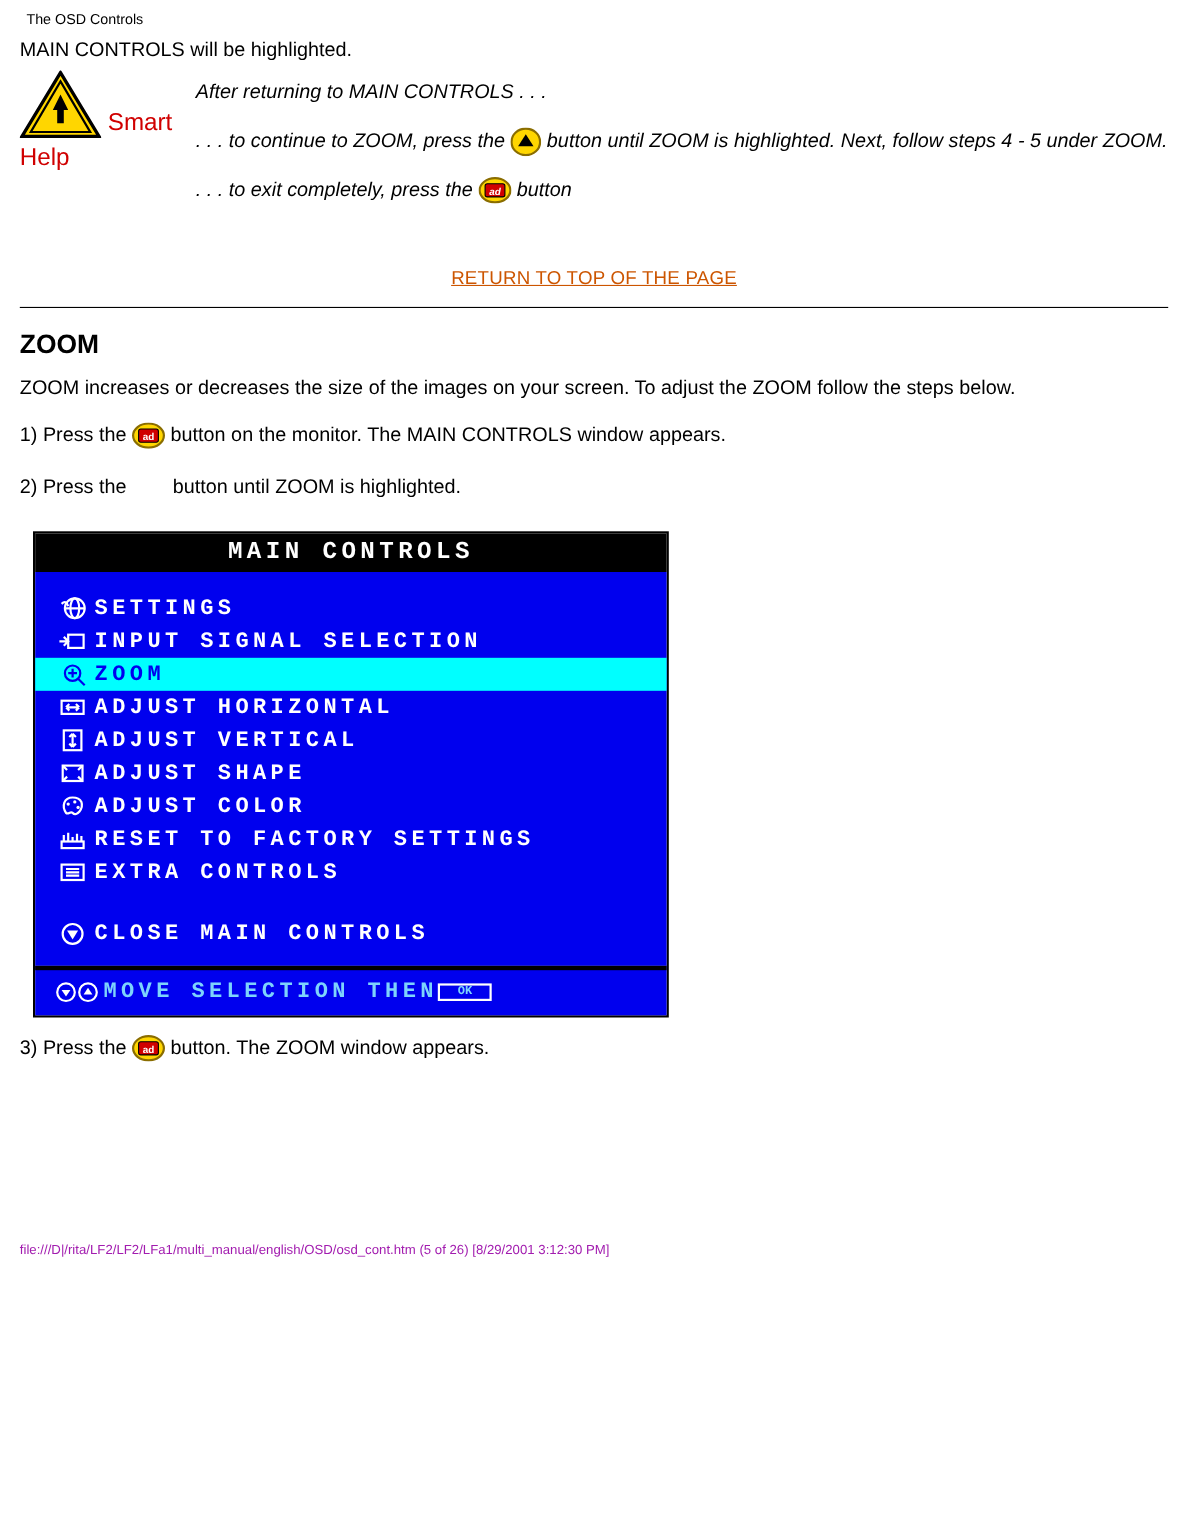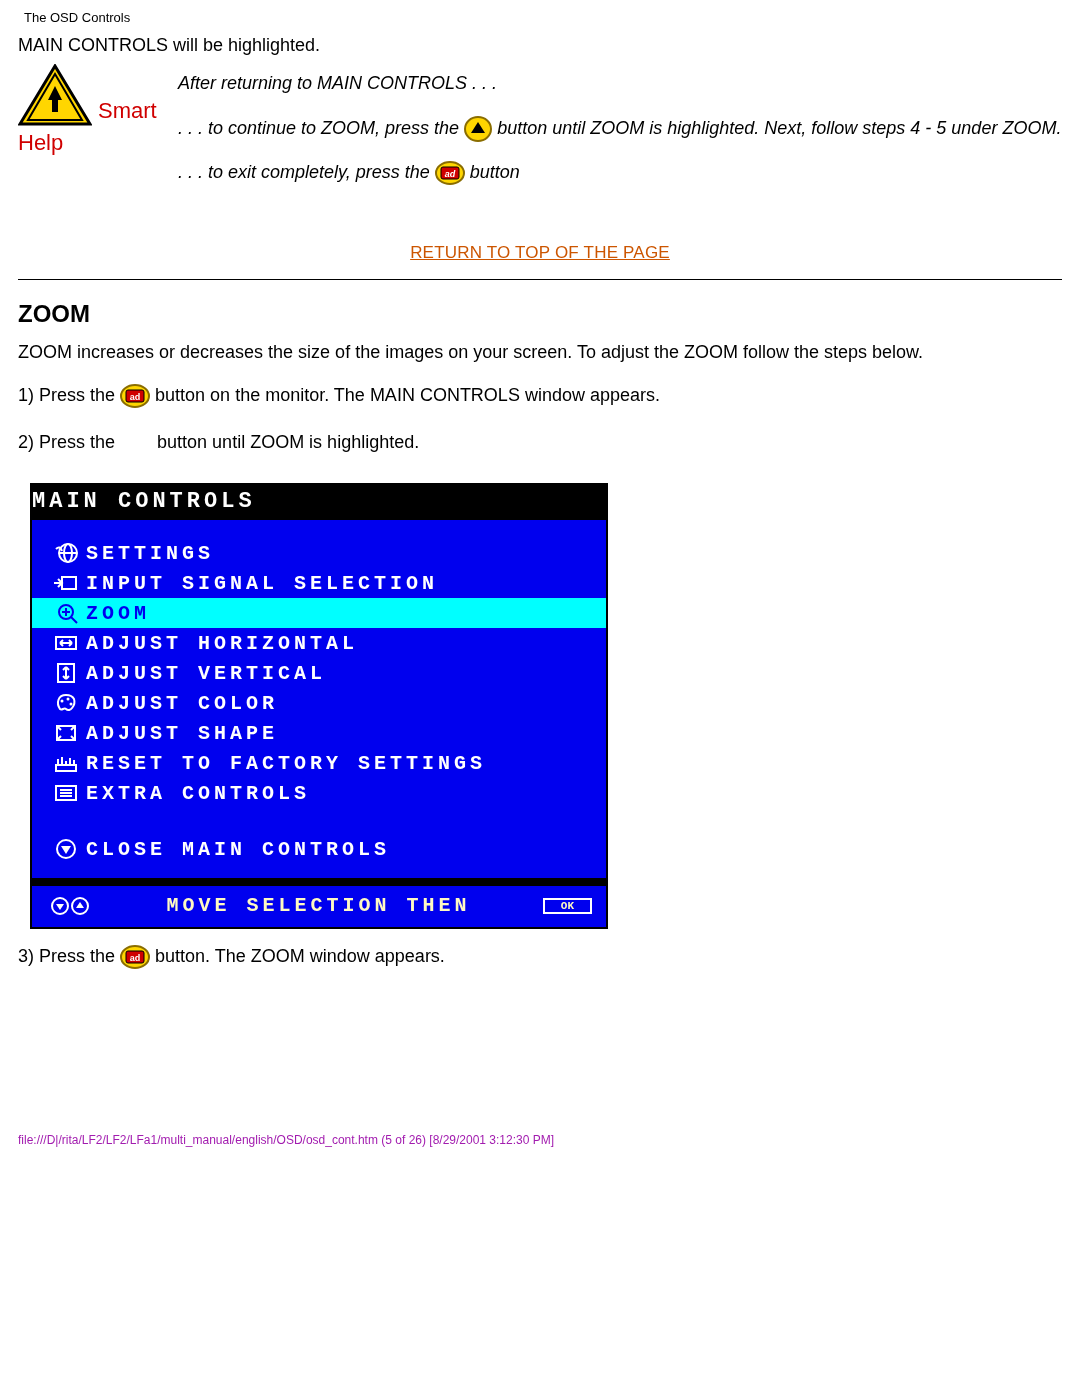--- a/index.html
+++ b/index.html
@@ -96,21 +96,21 @@
   .osd {
     width: 574px;
     margin: 10px 0 16px 12px;
     border: 2px solid #000;
     font-family: "Courier New", monospace;
     font-weight: bold;
   }
   .osd-title {
     background: #000;
     color: #fff;
-    text-align: left;
+    text-align: center;
     letter-spacing: 4px;
     font-size: 22px;
     padding: 4px 0 6px 0;
   }
   .osd-body {
     background: #0000ee;
     color: #fff;
     padding: 18px 0 14px 0;
   }
   .osd-row {
@@ -131,28 +131,27 @@
     align-items: center;
     justify-content: center;
     color: #fff;
   }
   .osd-row.selected .osd-icon { color: #0000ee; }
   .osd-close-row {
     margin-top: 26px;
   }
   .osd-footer {
     background: #0000ee;
-    color: #fef9c3;
-    border-top: 8px solid #000000;
+    color: #7dd3fc;
+    border-top: 4px solid #000000;
     padding: 8px 14px 10px 14px;
     display: flex;
     align-items: center;
     letter-spacing: 4px;
     font-size: 20px;
-    justify-content: space-between;
   }
   .osd-footer .osd-icon {
     width: 48px;
     flex: 0 0 48px;
   }
   .ok-box {
     display:inline-block;
     border:2px solid #fff;
     font-size:11px;
     letter-spacing:0;
@@ -297,36 +296,36 @@
             <svg width="28" height="24" viewBox="0 0 28 24">
               <rect x="6" y="3" width="16" height="18" stroke="#fff" fill="none" stroke-width="2"></rect>
               <path d="M14 6 L14 18 M14 6 L11 9 M14 6 L17 9 M14 18 L11 15 M14 18 L17 15" stroke="#fff" fill="none" stroke-width="2"></path>
             </svg>
           </span>
           <span>ADJUST VERTICAL</span>
         </div>
         <div class="osd-row">
           <span class="osd-icon">
             <svg width="28" height="24" viewBox="0 0 28 24">
+              <rect x="5" y="5" width="18" height="14" stroke="#fff" fill="none" stroke-width="2"></rect>
+              <path d="M5 5 L9 9 M23 5 L19 9 M5 19 L9 15 M23 19 L19 15" stroke="#fff" fill="none" stroke-width="2"></path>
+            </svg>
+          </span>
+          <span>ADJUST SHAPE</span>
+        </div>
+        <div class="osd-row">
+          <span class="osd-icon">
+            <svg width="28" height="24" viewBox="0 0 28 24">
               <path d="M14 4 C6 4 4 12 8 18 C10 20 12 16 14 18 C18 22 24 14 22 8 C20 4 16 4 14 4 Z" stroke="#fff" fill="none" stroke-width="2"></path>
               <circle cx="10" cy="10" r="1.5" fill="#fff"></circle>
               <circle cx="16" cy="8" r="1.5" fill="#fff"></circle>
               <circle cx="19" cy="13" r="1.5" fill="#fff"></circle>
             </svg>
           </span>
           <span>ADJUST COLOR</span>
-        </div>
-        <div class="osd-row">
-          <span class="osd-icon">
-            <svg width="28" height="24" viewBox="0 0 28 24">
-              <rect x="5" y="5" width="18" height="14" stroke="#fff" fill="none" stroke-width="2"></rect>
-              <path d="M5 5 L9 9 M23 5 L19 9 M5 19 L9 15 M23 19 L19 15" stroke="#fff" fill="none" stroke-width="2"></path>
-            </svg>
-          </span>
-          <span>ADJUST SHAPE</span>
         </div>
         <div class="osd-row">
           <span class="osd-icon">
             <svg width="28" height="24" viewBox="0 0 28 24">
               <rect x="4" y="14" width="20" height="6" stroke="#fff" fill="none" stroke-width="2"></rect>
               <path d="M6 14 L6 8 M10 14 L10 6 M14 14 L14 10 M18 14 L18 7 M22 14 L22 9" stroke="#fff" fill="none" stroke-width="2"></path>
             </svg>
           </span>
           <span>RESET TO FACTORY SETTINGS</span>
         </div>

